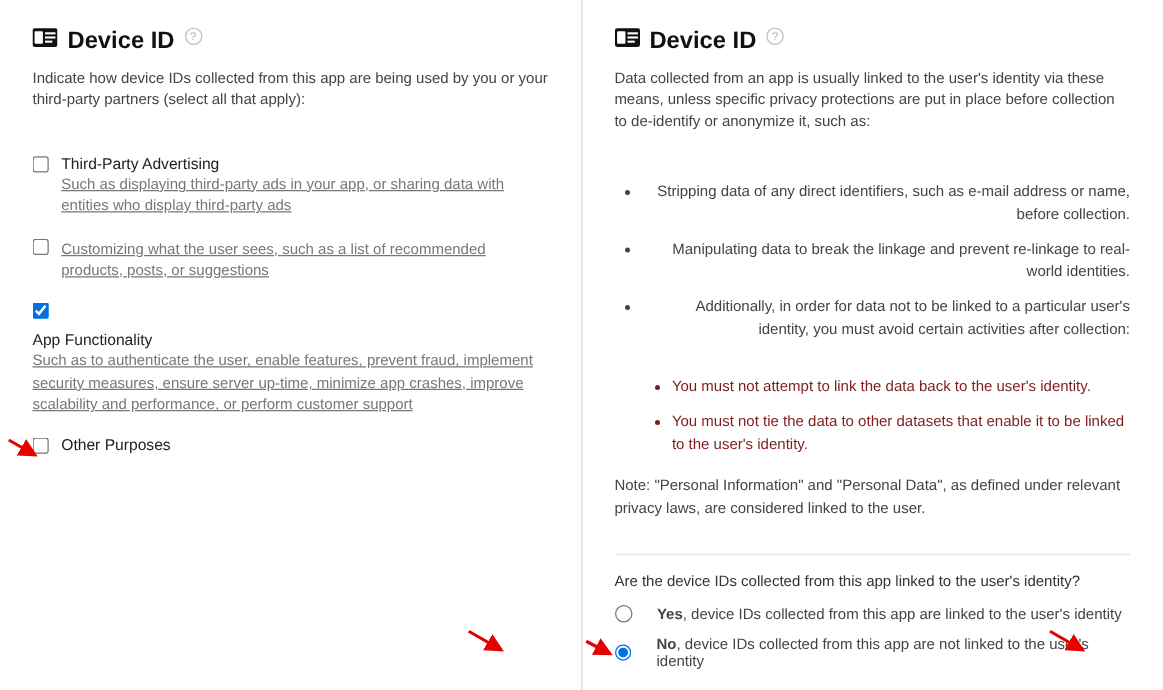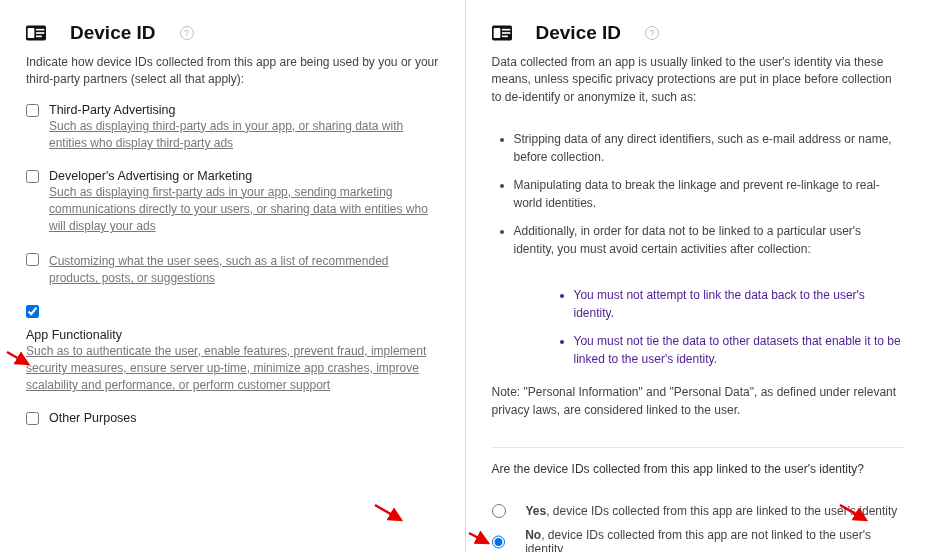--- a/index.html
+++ b/index.html
@@ -1,37 +1,37 @@
 <!DOCTYPE html>
 <html><head>
 <meta charset="utf-8">
 <style>
   * { box-sizing: border-box; margin: 0; padding: 0; }
   html, body { width: 930px; height: 552px; font-family: -apple-system, BlinkMacSystemFont, "Segoe UI", Helvetica, Arial, sans-serif; color: #333; background: #fff; }
   .container { display: flex; width: 100%; height: 100%; }
   .panel { flex: 1; padding: 22px 26px 14px 26px; display: flex; flex-direction: column; position: relative; }
   .panel.left { border-right: 1px solid #d8d8d8; }
-  .title-row { display: flex; align-items: center; gap: 24px; margin-bottom: 10px; }
+  .title-row { display: flex; gap: 8px; margin-bottom: 10px; }
   .title-icon { width: 20px; height: 16px; display: inline-block; }
   .title-icon svg { width: 100%; height: 100%; fill: #111; }
   .title { font-size: 19px; font-weight: 700; color: #111; }
   .help-icon { width: 14px; height: 14px; border: 1px solid #c0c0c0; border-radius: 50%; display: inline-flex; align-items: center; justify-content: center; font-size: 9px; color: #b0b0b0; }
   .intro { font-size: 12px; color: #444; line-height: 1.45; margin-bottom: 14px; }
-  .options { flex: 1; overflow: visible; }
+  .options { flex: 1; overflow: visible; margin-top: 21px; }
   .option { display: flex; gap: 10px; margin-bottom: 16px; }
   .option input[type=checkbox] { margin-top: 1px; width: 13px; height: 13px; accent-color: #0071e3; }
   .option-body { flex: 1; }
   .opt-label { font-size: 12.5px; font-weight: 400; color: #222; }
   .opt-desc { font-size: 12px; color: #777; line-height: 1.45; margin-top: 1px; text-decoration: underline; }
-  .bullets { margin: 10px 0 10px 22px; }
+  .bullets { margin: 24px 0 10px 22px; text-align: right; }
   .bullets li { font-size: 12px; color: #444; line-height: 1.5; margin-bottom: 10px; }
   .sub-bullets { margin: 8px 0 6px 24px; }
-  .sub-bullets li { font-size: 12px; color: #4c1d95; line-height: 1.5; margin-bottom: 10px; margin-left: 36px; }
+  .sub-bullets li { font-size: 12px; color: #7f1d1d; line-height: 1.5; margin-bottom: 10px; }
   .divider { border: none; border-top: 1px solid #e5e5e5; margin: 14px 0; }
-  .question { font-size: 12px; color: #333; margin-bottom: 28px; }
+  .question { font-size: 12px; color: #333; margin-bottom: 12px; }
   .radios { display: flex; flex-direction: column; gap: 10px; position: relative; }
   .radio-row { display: flex; align-items: center; gap: 20px; font-size: 12px; color: #444; }
   .radio-row input[type=radio] { width: 14px; height: 14px; accent-color: #0071e3; }
   .arrow { position: absolute; pointer-events: none; }
   .arrow svg { width: 100%; height: 100%; }
   b { font-weight: 600; }
 </style>
 </head>
 <body>
 
@@ -56,27 +56,20 @@
     <div class="options">
 
       <label class="option">
         <input type="checkbox" style="">
         <div class="option-body">
           <div class="opt-label">Third-Party Advertising</div>
           <div class="opt-desc">Such as displaying third-party ads in your app, or sharing data with entities who display third-party ads</div>
         </div>
       </label>
 
-      <label class="option">
-        <input type="checkbox" style="">
-        <div class="option-body">
-          <div class="opt-label">Developer's Advertising or Marketing</div>
-          <div class="opt-desc">Such as displaying first-party ads in your app, sending marketing communications directly to your users, or sharing data with entities who will display your ads</div>
-        </div>
-      </label>
 
 
       <label class="option">
         <input type="checkbox" style="">
         <div class="option-body">
           <div class="opt-desc">Customizing what the user sees, such as a list of recommended products, posts, or suggestions</div>
         </div>
       </label>
 
       <label class="option" style="position:relative;flex-direction:column;">

